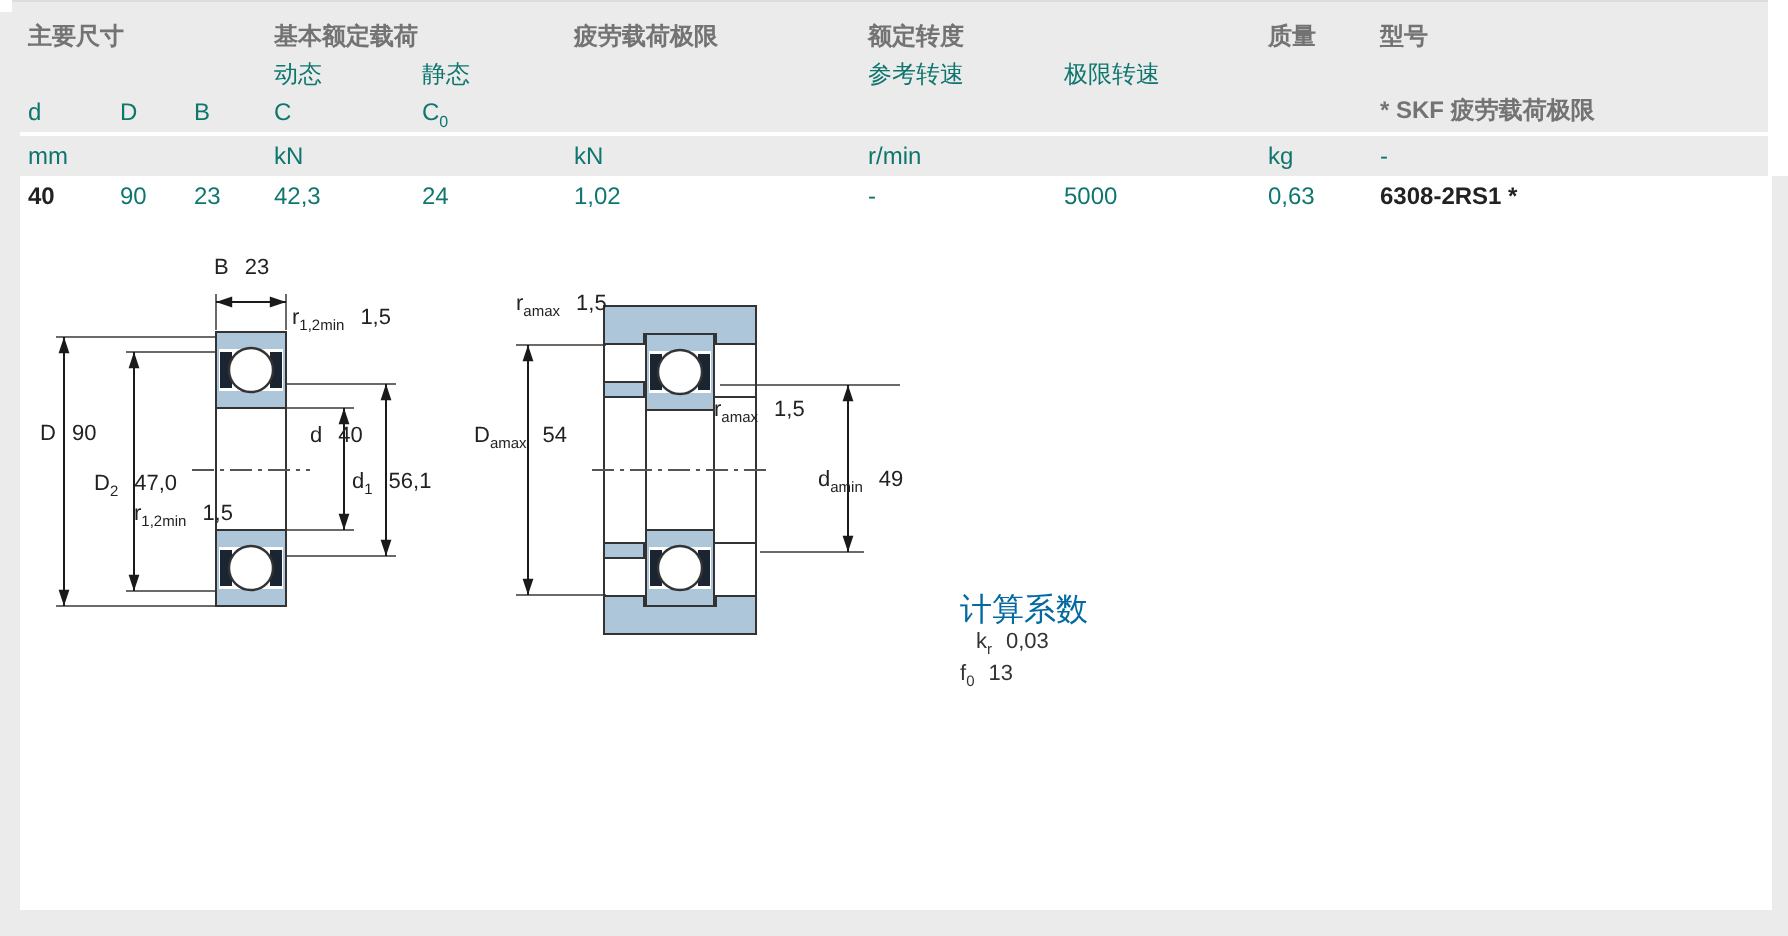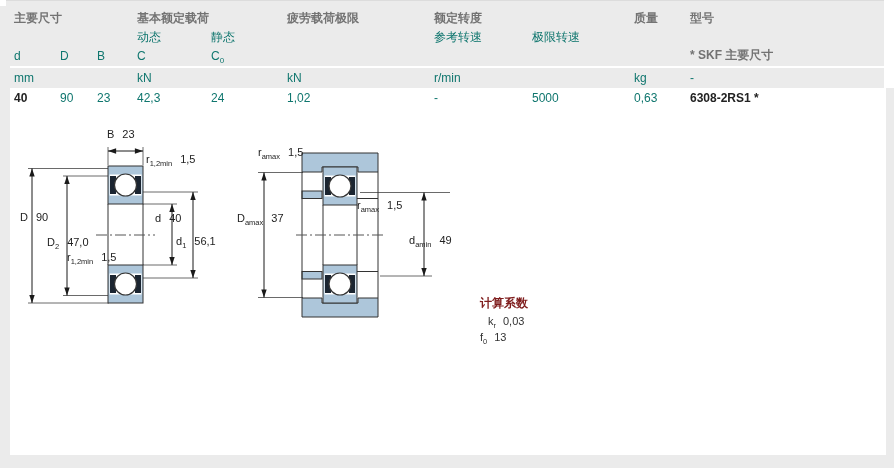--- a/index.html
+++ b/index.html
@@ -20,21 +20,21 @@
   .cell sub{font-size:8px}
   .bold{font-weight:bold;color:#737373}
   .strong{font-weight:bold;color:#222}
   .r1{top:11px}.r2{top:30px}.r3{top:49px}.r3b{top:48px}.r4{top:71px}.r5{top:91px}
   .c-d{left:14px}.c-D{left:60px}.c-B{left:97px}.c-C{left:137px}.c-C0{left:211px}
   .c-fat{left:287px}.c-ref{left:434px}.c-lim{left:532px}.c-mass{left:634px}.c-des{left:690px}
 
   .dim{position:absolute;font-size:11px;line-height:13px;color:#222;white-space:nowrap;z-index:3}
   .dim sub{font-size:7.5px;letter-spacing:0}
   .dim .val{margin-left:8px}
-  .calc-title{position:absolute;font-size:12px;font-weight:bold;color:#7f1d1d;z-index:3}
+  .calc-title{position:absolute;font-size:16px;font-weight:normal;color:#0369a1;z-index:3}
   .calc-row{position:absolute;font-size:11px;color:#333;z-index:3}
   .calc-row sub{font-size:7.5px}
   .calc-row .val{margin-left:7px}
   svg{position:absolute;z-index:2}
 </style>
 </head>
 <body>
 
 <div class="abs topline"></div>
 <div class="abs right-strip"></div>
@@ -54,21 +54,21 @@
   <span class="cell r2 c-C">动态</span>
   <span class="cell r2 c-C0">静态</span>
   <span class="cell r2 c-ref">参考转速</span>
   <span class="cell r2 c-lim">极限转速</span>
 
   <span class="cell r3 c-d">d</span>
   <span class="cell r3 c-D">D</span>
   <span class="cell r3 c-B">B</span>
   <span class="cell r3 c-C">C</span>
   <span class="cell r3 c-C0"><span>C</span><sub>0</sub></span>
-  <span class="cell bold r3b c-des">* SKF 主要尺寸</span>
+  <span class="cell bold r3b c-des">* SKF 疲劳载荷极限</span>
 
   <span class="cell r4 c-d">mm</span>
   <span class="cell r4 c-C">kN</span>
   <span class="cell r4 c-fat">kN</span>
   <span class="cell r4 c-ref">r/min</span>
   <span class="cell r4 c-mass">kg</span>
   <span class="cell r4 c-des">-</span>
 
   <span class="cell strong r5 c-d">40</span>
   <span class="cell r5 c-D">90</span>
@@ -182,19 +182,19 @@
     <rect x="324.5" y="273.5" width="31" height="21" fill="#fff"></rect>
     <rect x="325" y="275" width="6" height="18" fill="#1b2531"></rect>
     <rect x="349" y="275" width="6" height="18" fill="#1b2531"></rect>
     <circle cx="340" cy="284" r="11" fill="#fff" stroke="#333" stroke-width="1.2"></circle>
   </g>
 
   <line x1="296" y1="235" x2="384" y2="235" stroke="#555" stroke-width="1" stroke-dasharray="11 3 2 3"></line>
 </svg>
 
 <span class="dim" style="left:258px;top:146px"><span>r</span><sub>amax</sub><span class="val">1,5</span></span>
-<span class="dim" style="left:237px;top:212px"><span>D</span><sub>amax</sub><span class="val">37</span></span>
+<span class="dim" style="left:237px;top:212px"><span>D</span><sub>amax</sub><span class="val">54</span></span>
 <span class="dim" style="left:357px;top:199px"><span>r</span><sub>amax</sub><span class="val">1,5</span></span>
 <span class="dim" style="left:409px;top:234px"><span>d</span><sub>amin</sub><span class="val">49</span></span>
 
 <span class="calc-title" style="left:480px;top:295px">计算系数</span>
 <span class="calc-row" style="left:488px;top:315px"><span>k</span><sub>r</sub><span class="val">0,03</span></span>
 <span class="calc-row" style="left:480px;top:331px"><span>f</span><sub>0</sub><span class="val">13</span></span>
 
 </body></html>

